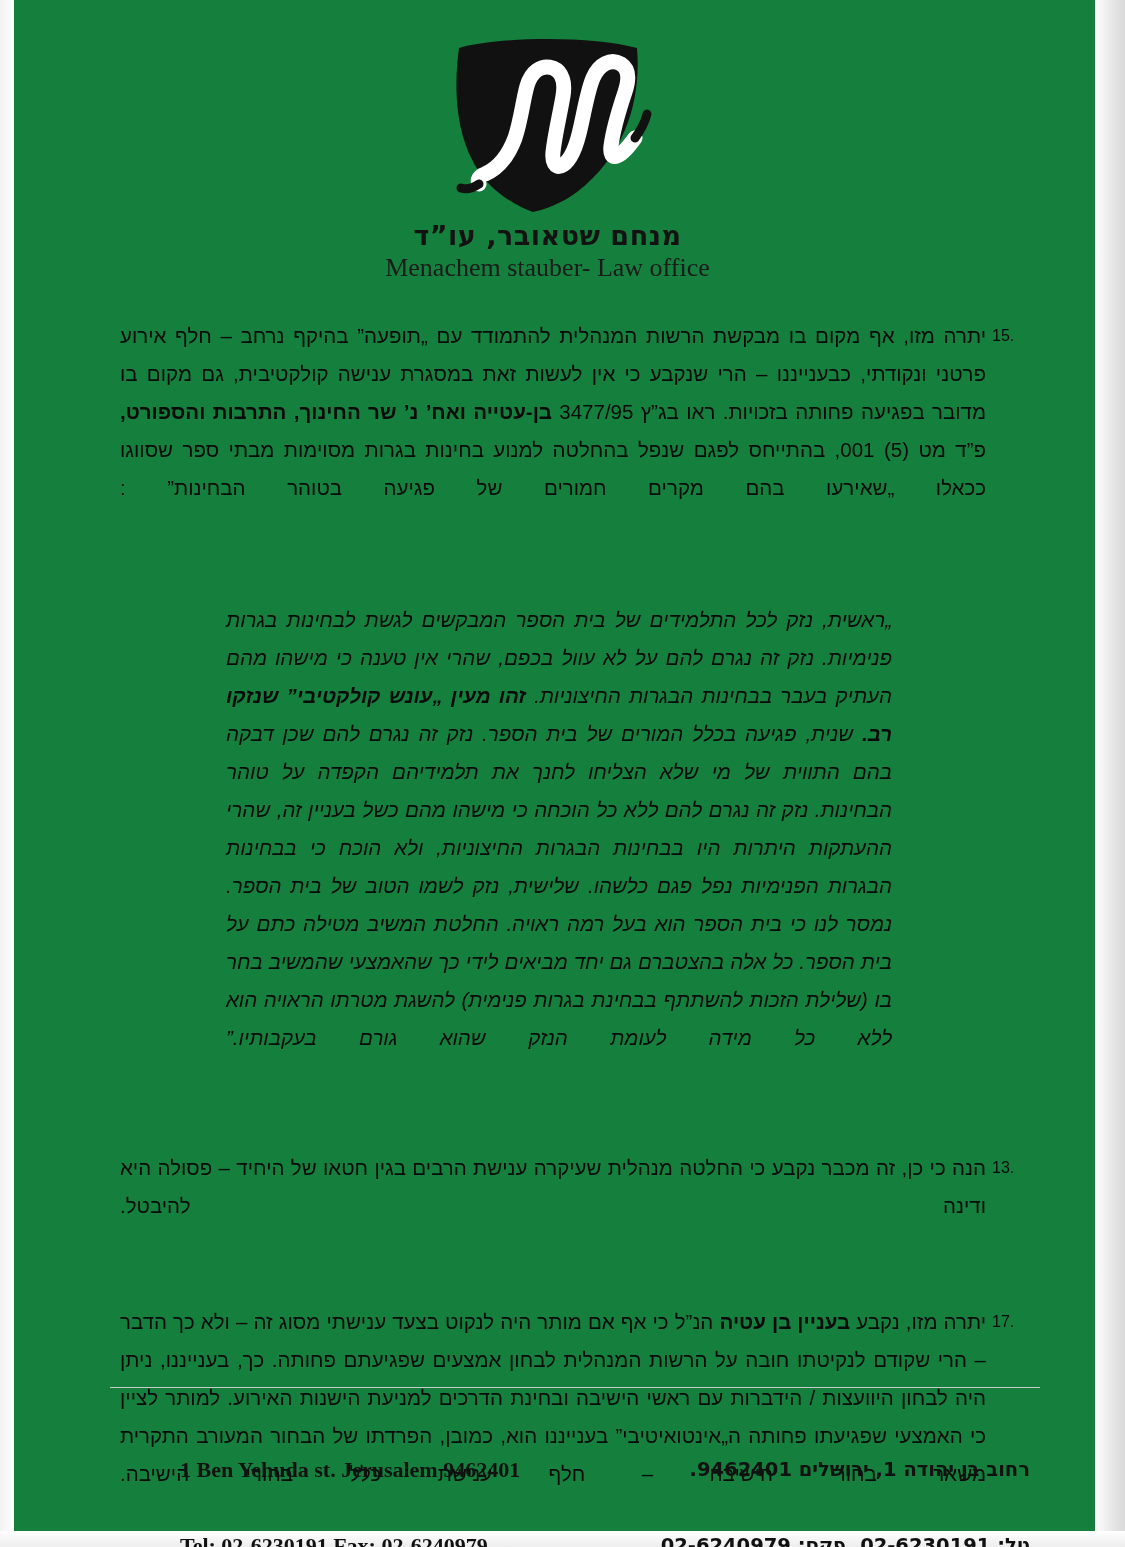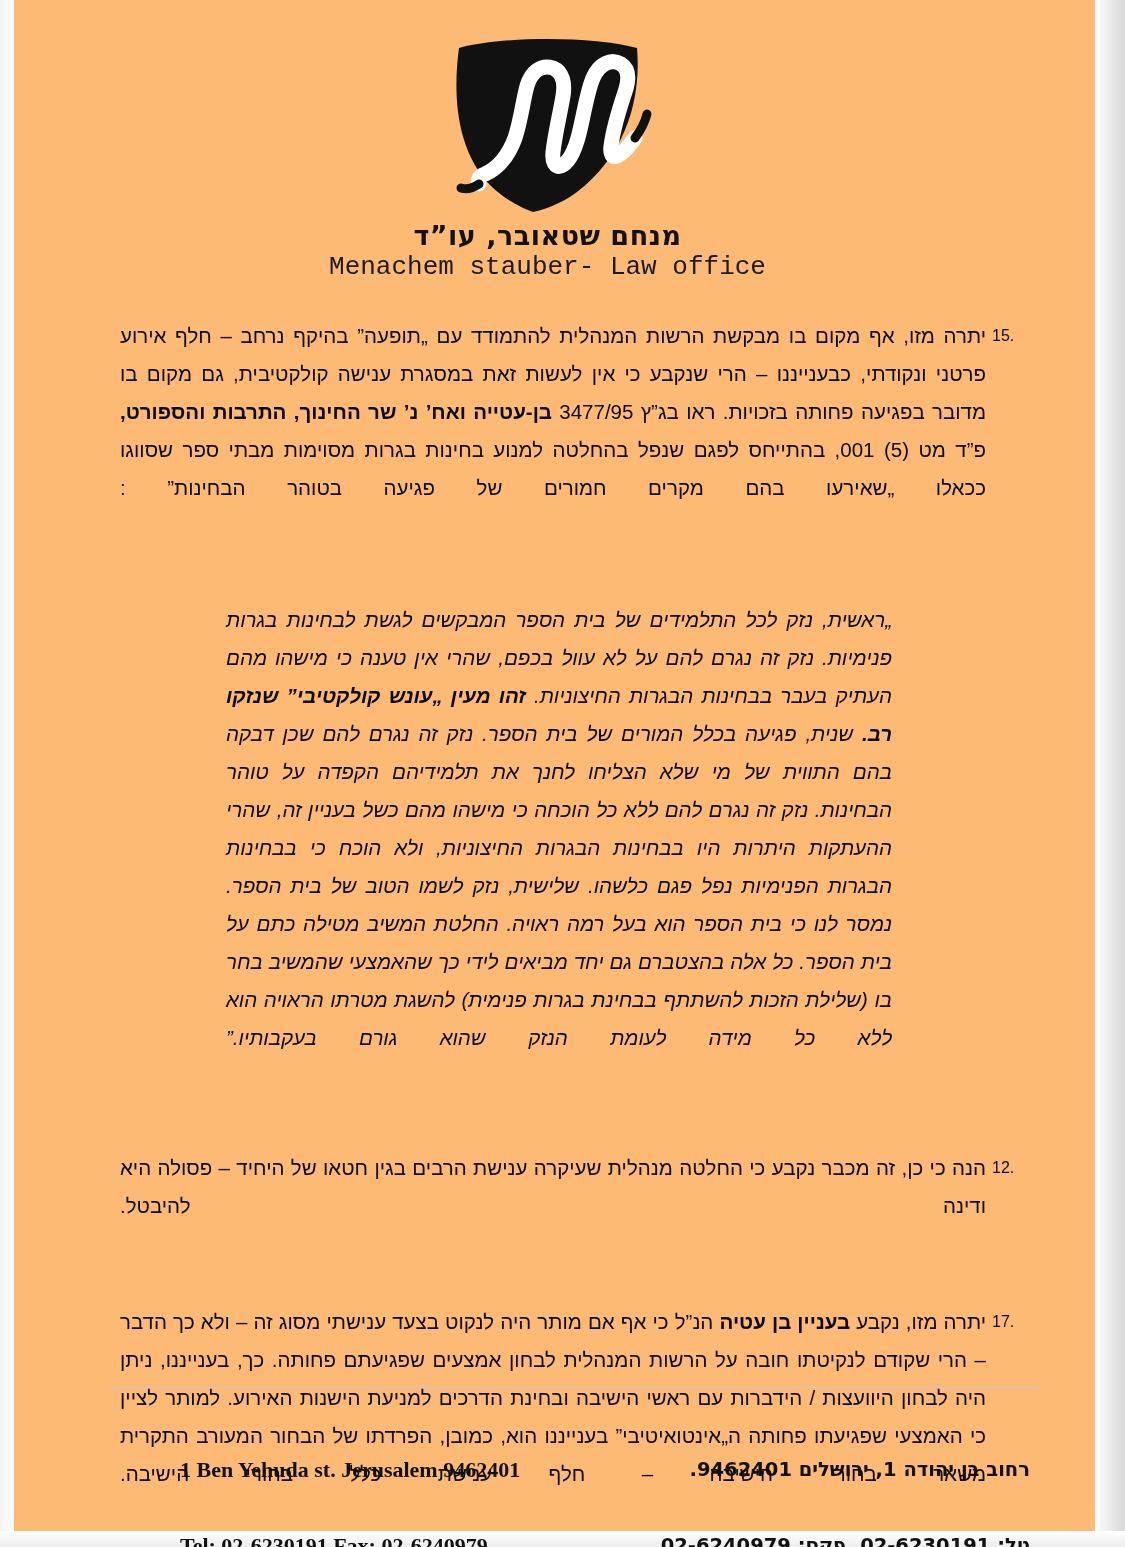--- a/index.html
+++ b/index.html
@@ -8,21 +8,21 @@
     background: #ffffff;
   }
   body {
     font-family: "Liberation Sans", "DejaVu Sans", sans-serif;
     color: #000000;
   }
   .page {
     position: relative;
     width: 1125px;
     height: 1547px;
-    background: #fdba74;
+    background: #15803d;
     overflow: hidden;
     box-sizing: border-box;
   }
   
   .page-edge-right {
     position: absolute;
     top: 0;
     right: 0;
     width: 30px;
     height: 1547px;
@@ -67,21 +67,21 @@
     font-family: "DejaVu Sans", sans-serif;
     font-size: 27px;
     font-weight: 700;
     letter-spacing: 0.5px;
     color: #121212;
     margin-top: 4px;
     line-height: 1.15;
   }
   .firm-name-en {
     direction: ltr;
-    font-family: Liberation Mono, monospace;
+    font-family: Liberation Serif, serif;
     font-size: 26px;
     font-weight: 400;
     color: #1a1a1a;
     margin-top: 2px;
     line-height: 1.15;
   }
 
   
   .body-area {
     position: absolute;
@@ -225,21 +225,21 @@
         <span class="txt"><span>יתרה מזו, אף מקום בו מבקשת הרשות המנהלית להתמודד עם „תופעה” בהיקף נרחב – חלף אירוע פרטני ונקודתי, כבענייננו – הרי שנקבע כי אין לעשות זאת במסגרת ענישה קולקטיבית, גם מקום בו מדובר בפגיעה פחותה בזכויות. ראו בג”ץ 3477/95 </span><b>בן-עטייה ואח’ נ’ שר החינוך, התרבות והספורט,</b><span> פ”ד מט (5) 001, בהתייחס לפגם שנפל בהחלטה למנוע בחינות בגרות מסוימות מבתי ספר שסווגו ככאלו „שאירעו בהם מקרים חמורים של פגיעה בטוהר הבחינות” :</span></span>
       </li>
 
       <li style="list-style:none">
         <blockquote class="quote-block">
           <p><span>„ראשית, נזק לכל התלמידים של בית הספר המבקשים לגשת לבחינות בגרות פנימיות. נזק זה נגרם להם על לא עוול בכפם, שהרי אין טענה כי מישהו מהם העתיק בעבר בבחינות הבגרות החיצוניות. </span><b>זהו מעין „עונש קולקטיבי” שנזקו רב.</b><span> שנית, פגיעה בכלל המורים של בית הספר. נזק זה נגרם להם שכן דבקה בהם התווית של מי שלא הצליחו לחנך את תלמידיהם הקפדה על טוהר הבחינות. נזק זה נגרם להם ללא כל הוכחה כי מישהו מהם כשל בעניין זה, שהרי ההעתקות היתרות היו בבחינות הבגרות החיצוניות, ולא הוכח כי בבחינות הבגרות הפנימיות נפל פגם כלשהו. שלישית, נזק לשמו הטוב של בית הספר. נמסר לנו כי בית הספר הוא בעל רמה ראויה. החלטת המשיב מטילה כתם על בית הספר. כל אלה בהצטברם גם יחד מביאים לידי כך שהאמצעי שהמשיב בחר בו (שלילת הזכות להשתתף בבחינת בגרות פנימית) להשגת מטרתו הראויה הוא ללא כל מידה לעומת הנזק שהוא גורם בעקבותיו.”</span></p>
         </blockquote>
       </li>
 
       <li class="clause">
-        <span class="num">12</span>
+        <span class="num">13</span>
         <span class="txt">הנה כי כן, זה מכבר נקבע כי החלטה מנהלית שעיקרה ענישת הרבים בגין חטאו של היחיד – פסולה היא ודינה להיבטל.</span>
       </li>
 
       <li class="clause" style="margin-top:34px">
         <span class="num">17</span>
         <span class="txt"><span>יתרה מזו, נקבע </span><b>בעניין בן עטיה</b><span> הנ”ל כי אף אם מותר היה לנקוט בצעד ענישתי מסוג זה – ולא כך הדבר – הרי שקודם לנקיטתו חובה על הרשות המנהלית לבחון אמצעים שפגיעתם פחותה. כך, בענייננו, ניתן היה לבחון היוועצות / הידברות עם ראשי הישיבה ובחינת הדרכים למניעת הישנות האירוע. למותר לציין כי האמצעי שפגיעתו פחותה ה„אינטואיטיבי” בענייננו הוא, כמובן, הפרדתו של הבחור המעורב התקרית משאר בחורי הישיבה – חלף ענישת כלל בחורי הישיבה.</span></span>
       </li>
 
       <li class="clause">
         <span class="num">18</span>

